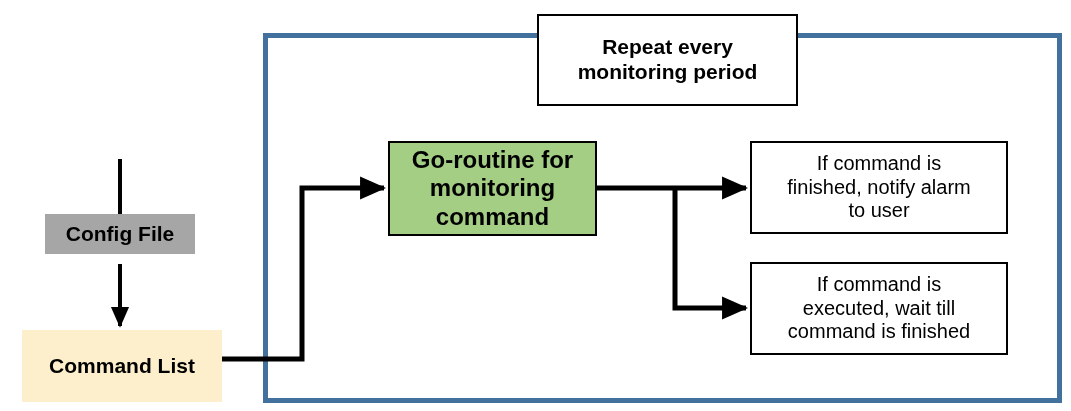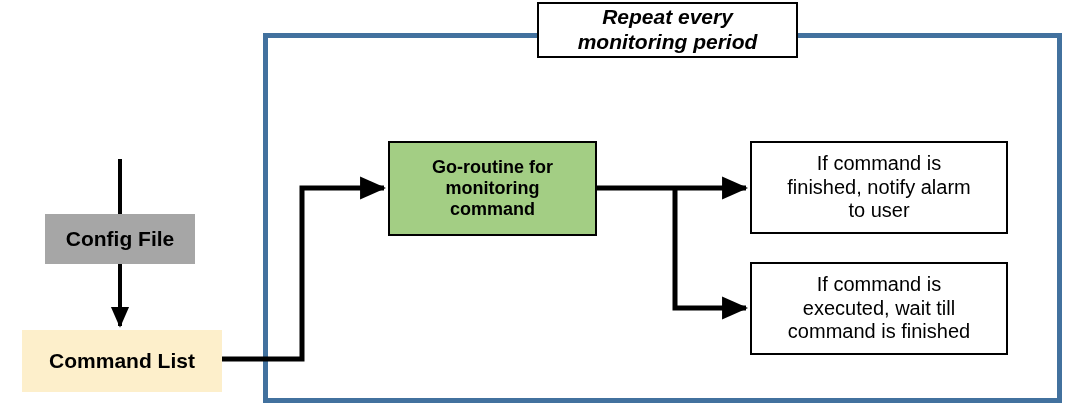--- a/index.html
+++ b/index.html
@@ -45,43 +45,42 @@
 
   
   #node-config-file-reader {
     left: 12px; top: 118px;
     width: 230px; height: 41px;
     background: #FFC000;
     font-size: 21px;
   }
   #node-config-file {
     left: 45px; top: 214px;
-    width: 150px; height: 50px;
+    width: 150px; height: 40px;
     background: #A6A6A6;
     font-size: 21px;
   }
   #node-command-list {
     left: 22px; top: 330px;
-    width: 200px; height: 62px;
+    width: 200px; height: 72px;
     background: #FDEFCB;
     font-size: 21px;
   }
   #node-goroutine {
     left: 388px; top: 141px;
     width: 209px; height: 95px;
     background: #A3CE84;
     border: 2px solid #000000;
-    font-size: 18px;
+    font-size: 24px;
   }
   #node-repeat-label {
-    left: 537px; top: 2px;
-    width: 261px; height: 56px;
+    left: 537px; top: 14px;
+    width: 261px; height: 92px;
     font-size: 21px;
     z-index: 4;
-    font-style: italic;
   }
   #node-if-finished {
     left: 750px; top: 141px;
     width: 258px; height: 93px;
     font-size: 20px;
   }
   #node-if-executed {
     left: 750px; top: 262px;
     width: 258px; height: 93px;
     font-size: 20px;

